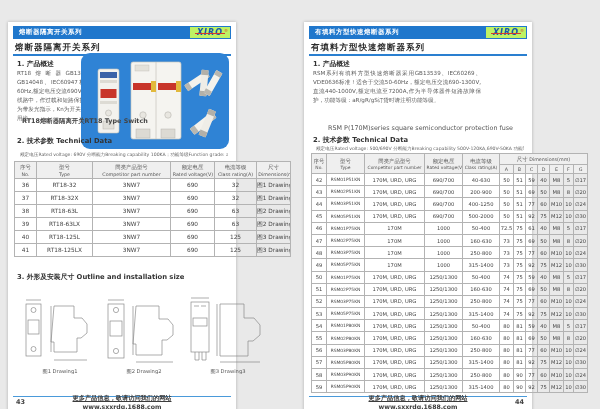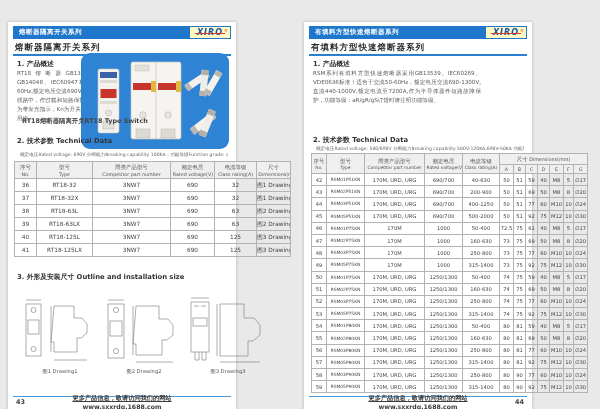--- a/index.html
+++ b/index.html
@@ -4,21 +4,21 @@
 <style>
   * { margin:0; padding:0; box-sizing:border-box; }
   html,body { width:600px; height:409px; }
   body { background:#e9e9e9; font-family:"DejaVu Sans", sans-serif; position:relative; overflow:hidden; }
   .page { position:absolute; top:22px; width:228px; height:393px; background:#fff; box-shadow:0 0 3px rgba(0,0,0,.25); }
   #left-page { left:8px; }
   #right-page { left:304px; }
 
   .hdr-row { position:absolute; top:4px; left:5px; right:5px; height:13px; display:flex; }
   .hdr-bar { flex:1; background:#1f77cc; color:#fff; font-size:6.5px; font-weight:bold; line-height:13px; padding-left:6px; letter-spacing:.5px; }
-  .logo-box { width:42px; background:#fef9c3; border:1px solid #1f77cc; display:flex; align-items:center; justify-content:center; position:relative; }
+  .logo-box { width:42px; background:#bef264; border:1px solid #1f77cc; display:flex; align-items:center; justify-content:center; position:relative; }
   .logo-txt { color:#1656b0; font-weight:bold; font-style:italic; font-size:8px; letter-spacing:1px; position:relative; }
   .logo-txt::after { content:""; position:absolute; left:-2px; right:-2px; top:55%; height:1.5px; background:#d43a2a; }
   .logo-reg { font-size:4px; color:#d43a2a; position:absolute; top:1px; right:2px; }
 
   .page-title { position:absolute; top:20px; left:7px; font-size:8.5px; font-weight:bold; color:#2b2b2b; letter-spacing:1px; }
   .title-line { position:absolute; top:32px; left:5px; right:5px; height:1.5px; background:#2a7fd0; }
 
   .sec-head { position:absolute; left:9px; font-size:6.8px; font-weight:bold; color:#333; }
   .body-text { position:absolute; left:9px; color:#5a5a5a; font-size:5.6px; line-height:1.6; text-align:justify; }
   .prod-line { position:absolute; left:14px; font-size:6.4px; font-weight:bold; color:#444; line-height:1.7; }
@@ -297,20 +297,21 @@
         <span class="logo-txt">XIRO</span>
         <span class="logo-reg">®</span>
       </div>
     </div>
     <div class="page-title">有填料方型快速熔断器系列</div>
     <div class="title-line"></div>
 
     <div class="sec-head" style="top:37px;">1. 产品概述</div>
     <div class="body-text" style="top:47px; width:168px;">RSM系列有填料方型快速熔断器采用GB13539、IEC60269、VDE0636标准！适合于交流50-60Hz，额定电压交流690-1300V,直流440-1000V,额定电流至7200A,作为半导体器件短路故障保护，功能等级：aR/gR/gS订货时请注明功能等级。</div>
 
+    <div class="prod-line" style="top:101px; left:24px; font-weight:normal; color:#555;">RSM  P(170M)series square semiconductor protection fuse</div>
 
     <div class="sec-head" style="top:113px;">2. 技术参数  Technical Data</div>
     <div class="note" style="top:124px;">额定电压Rated voltage: 500/690V  分断能力Breaking capability 500V-120KA,690V-50KA  功能等级Function grade: aR/gR-gG/gL-am/gM-gtr</div>
 
     <div class="tbl-wrap" style="top:131px; left:7px; right:7px;">
       <table id="right-tbl">
         <colgroup>
           <col style="width:15px">
             <col style="width:38px">
             <col style="width:60px">

